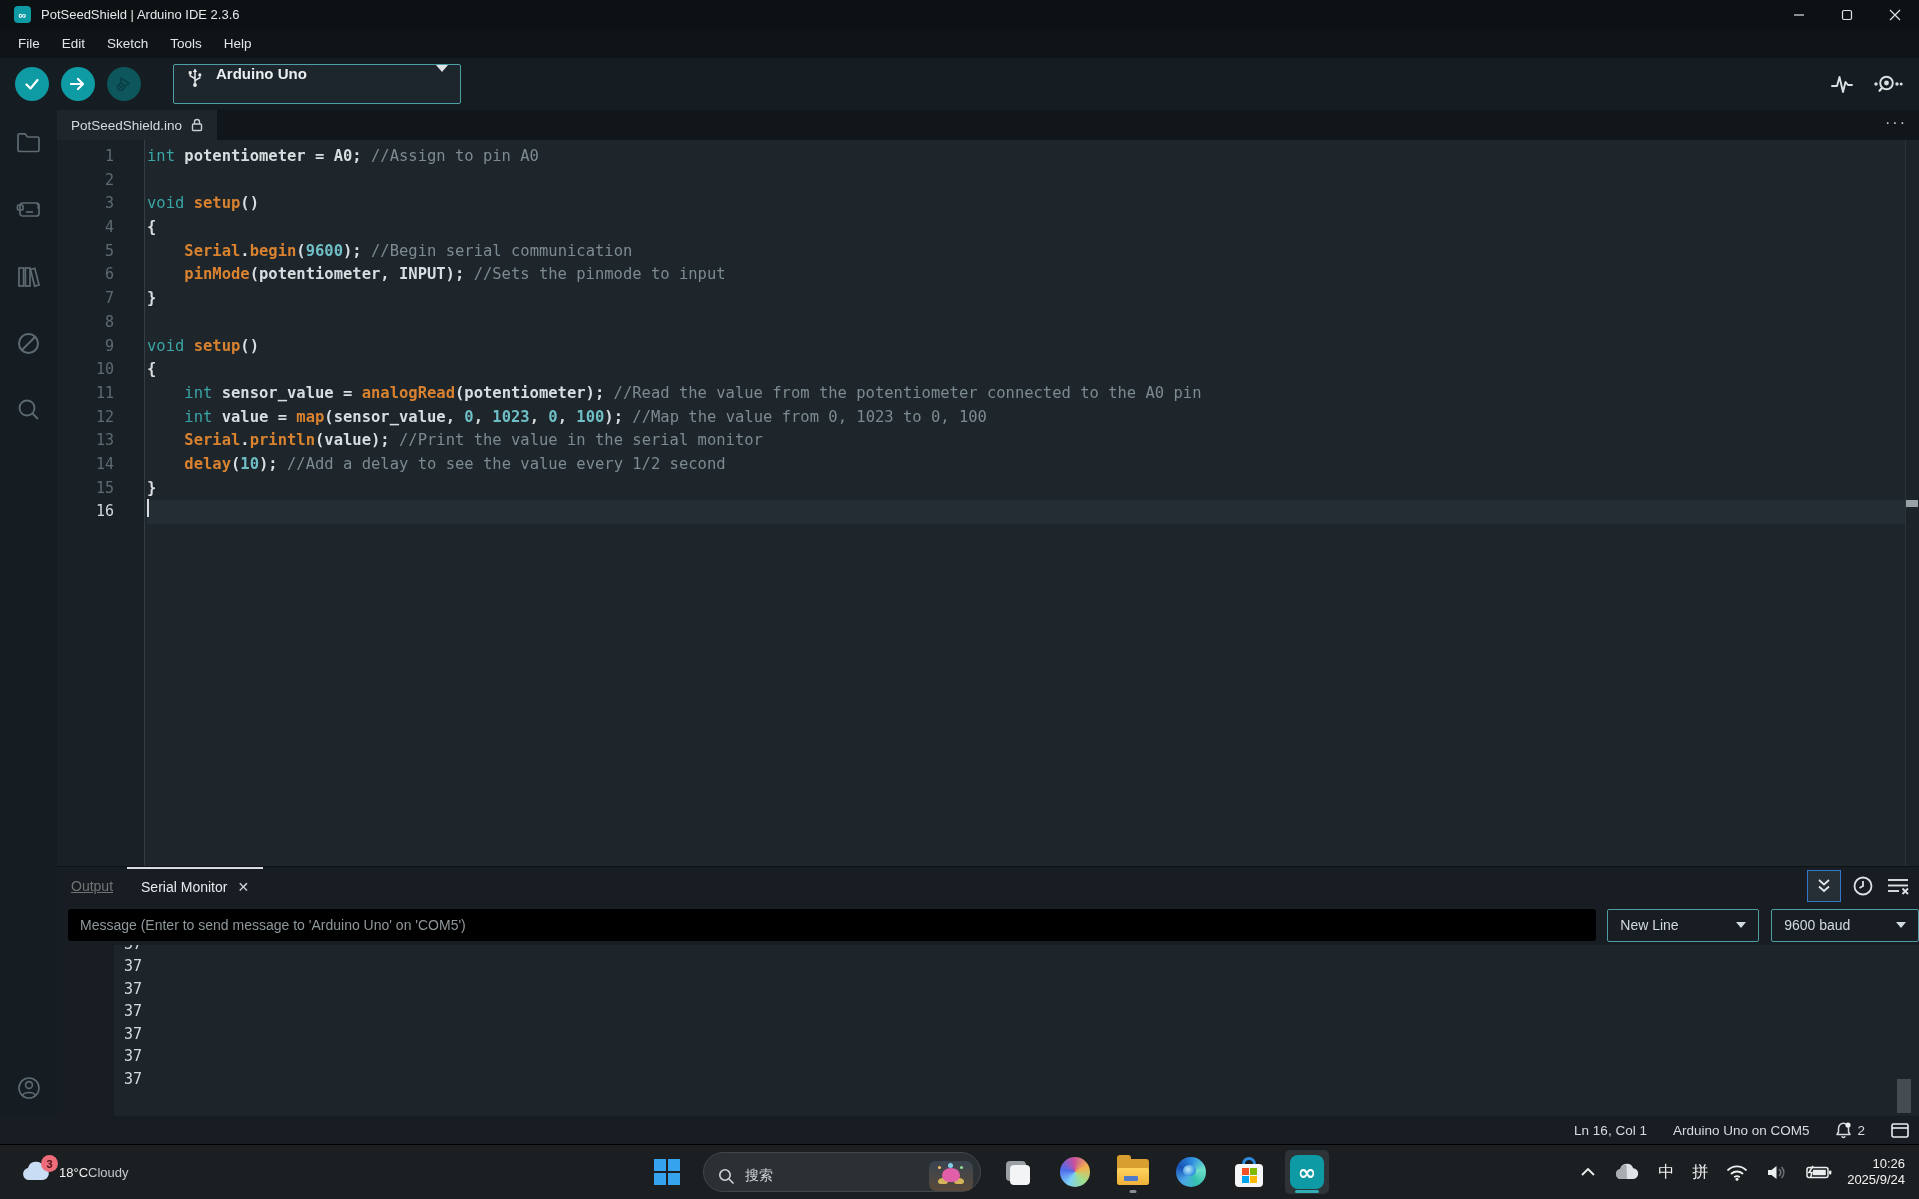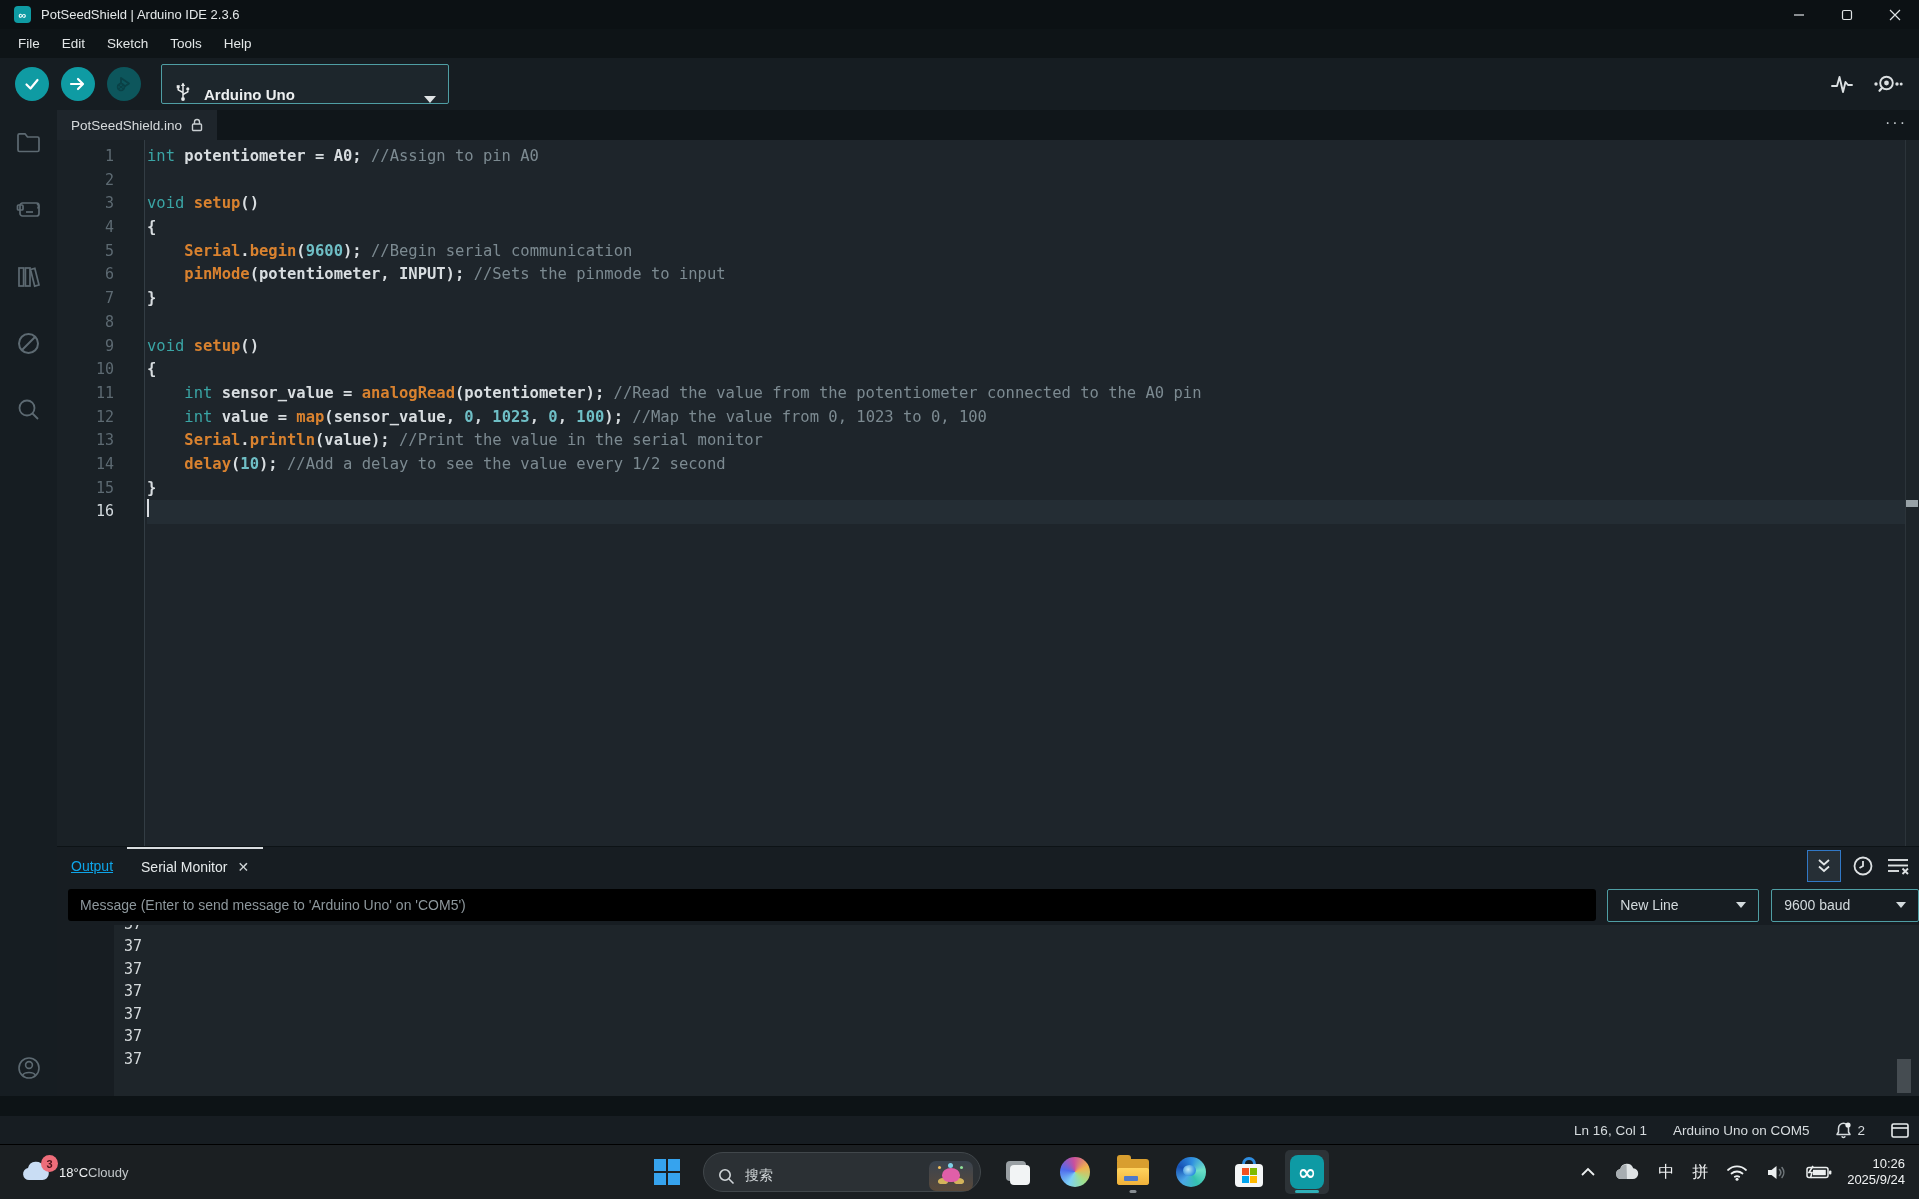--- a/index.html
+++ b/index.html
@@ -17,21 +17,21 @@
   
   .menubar { height:29px; background:#0e1417; display:flex; align-items:center; padding-left:8px; gap:2px; flex:none; }
   .menu-item { padding:3px 10px; font-size:13.5px; color:#e2e6e7; border-radius:4px; }
 
   
   .toolbar { height:52px; background:#161d22; display:flex; align-items:center; flex:none; position:relative; }
   .tb-circle { width:34px; height:34px; border-radius:50%; display:flex; align-items:center; justify-content:center; flex:none; }
   .tb-verify { background:#0f9ba3; margin-left:15px; }
   .tb-upload { background:#0f9ba3; margin-left:12px; }
   .tb-debug  { background:#0d565c; margin-left:12px; }
-  .board-select { margin-left:20px; width:288px; height:40px; border:1px solid #4f9ea4; border-radius:2px; background:#1d262c; display:flex; align-items:flex-end; padding:0 12px; }
+  .board-select { margin-left:32px; width:288px; height:40px; border:1px solid #4f9ea4; border-radius:2px; background:#1d262c; display:flex; align-items:flex-start; padding:0 12px; }
   .board-name { font-size:15px; font-weight:bold; color:#eceff0; margin-left:12px; }
   .board-caret { margin-left:auto; width:0; height:0; border-left:6px solid transparent; border-right:6px solid transparent; border-top:7px solid #dfe3e5; }
   .tb-right { position:absolute; right:16px; top:0; height:100%; display:flex; align-items:center; gap:18px; color:#dbe0e2; }
 
   
   .main { flex:1; display:flex; min-height:0; }
   .activitybar { width:57px; background:#161d22; display:flex; flex-direction:column; align-items:center; padding-top:18px; gap:39px; flex:none; color:#5d6a72; }
   .act-icon { width:28px; height:28px; display:flex; align-items:center; justify-content:center; }
   .act-bottom { margin-top:auto; margin-bottom:14px; }
 
@@ -57,41 +57,41 @@
   .tok-p { color:#d8dde0; font-weight:bold; }
   .tok-c { color:#7c8a91; }
   .caret { position:absolute; width:2px; height:18px; background:#d8dce0; }
   .scroll-col { position:absolute; right:0; top:0; bottom:0; width:14px; border-left:1px solid #2c343a; background:#1d2429; }
   .scroll-mark { position:absolute; right:1px; width:12px; height:7px; background:#98a2a7; top:360px; }
 
   
   .panel { height:250px; background:#171d22; flex:none; display:flex; flex-direction:column; border-top:1px solid #0d1316; }
   .panel-tabs { height:38px; display:flex; align-items:center; flex:none; position:relative; }
   .ptab { font-size:14px; padding:0 14px; height:100%; display:flex; align-items:center; gap:10px; }
-  .ptab.inactive { color:#0ea5e9;text-decoration:underline; }
+  .ptab.inactive { color:#737373;text-decoration:underline; }
   .ptab.active { color:#e6eaeb; border-top:2px solid #d9dde0; }
   .ptab-close { color:#cfd4d6; font-size:14px; }
   .panel-tabs-right { position:absolute; right:8px; top:3px; display:flex; align-items:center; gap:9px; }
   .autoscroll-btn { width:34px; height:32px; border:1px solid #3178c6; background:#262f36; display:flex; align-items:center; justify-content:center; }
   .picon { width:26px; height:26px; display:flex; align-items:center; justify-content:center; color:#dde1e3; }
   .panel-inputrow { height:40px; display:flex; align-items:center; padding-left:11px; gap:8px; flex:none; }
   .msg-input { width:1530px; height:32px; background:#000; border:none; border-radius:3px; color:#4d7c0f; font-size:14px; padding:16px 12px; font-family:"Liberation Sans",sans-serif; }
   .msg-input::placeholder { color:#8d979c; }
   .dd { height:33px; border:1px solid #4f9ea4; border-radius:2px; background:#171d22; display:flex; align-items:center; padding:0 12px; font-size:14px; color:#d3dadd; }
   .dd-newline { width:152px; margin-left:3px; }
   .dd-baud { width:148px; margin-left:4px; }
   .dd .dd-caret { margin-left:auto; width:0; height:0; border-left:5.5px solid transparent; border-right:5.5px solid transparent; border-top:6.5px solid #d3dadd; }
   .serial-out { flex:1; margin-left:57px; background:#1e252a; position:relative; overflow:hidden; padding-left:10px; }
   .srow { font-family:"DejaVu Sans Mono", monospace; font-size:15px; color:#d4d9db; line-height:22.5px; height:22.5px; }
   .srow.clip { height:10px; overflow:hidden; }
   .srow.clip span { display:block; margin-top:-12px; }
   .ser-scroll { position:absolute; right:8px; bottom:3px; width:14px; height:34px; background:#454c51; }
 
   
-  .statusbar { height:28px; background:#171d22; display:flex; align-items:center; justify-content:flex-end; gap:0; flex:none; font-size:13.5px; color:#d6dbde;margin-top:20px; }
+  .statusbar { height:28px; background:#171d22; display:flex; align-items:center; justify-content:flex-end; gap:0; flex:none; font-size:13.5px; color:#d6dbde; }
   .sb-item { display:flex; align-items:center; gap:5px; padding:0 13px; height:100%; }
   .sb-item:last-child { padding-right:10px; }
 
   
   .taskbar { height:55px; background:#1b1f22; border-top:1px solid #000; display:flex; align-items:center; flex:none; position:relative; }
   .weather { display:flex; align-items:center; gap:7px; margin-left:20px; }
   .weather-icon { position:relative; width:32px; height:26px; }
   .weather-badge { position:absolute; top:-4px; right:-6px; width:17px; height:17px; border-radius:50%; background:#ee6d7a; color:#4c1219; font-size:11px; font-weight:bold; display:flex; align-items:center; justify-content:center; }
   .weather-text { display:flex; flex-direction:row; line-height:15px; }
   .weather-temp { font-size:13px; color:#f0f2f3; }

